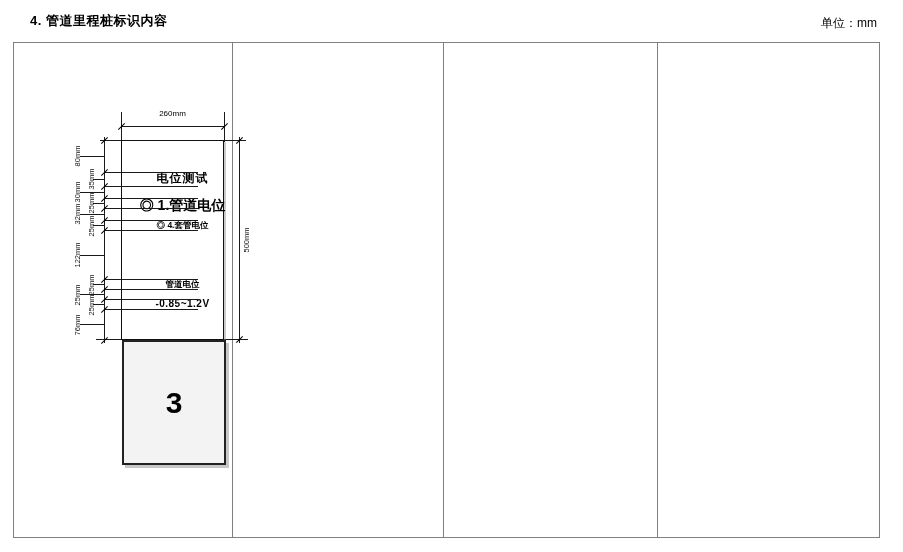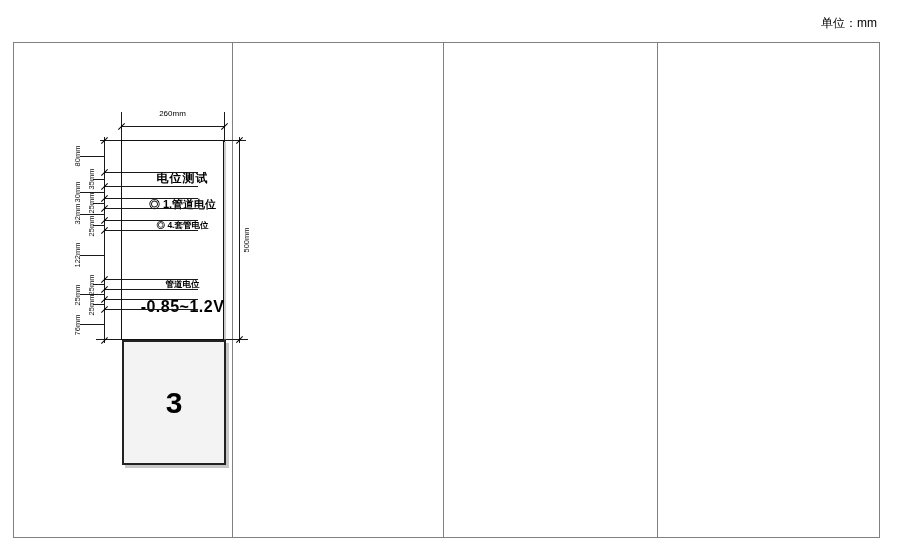--- a/index.html
+++ b/index.html
@@ -21,33 +21,34 @@
   .vlabel{position:absolute;font-size:7.5px;white-space:nowrap;color:#111;
           transform:translate(-50%,-50%) rotate(-90deg);}
   .sign-rect{position:absolute;left:85px;top:140px;width:103px;height:200px;box-sizing:border-box;
              border:1.5px solid #111;background:#fff;box-shadow:2px 2px 0 rgba(140,140,140,0.45);}
   .pile-rect{position:absolute;left:86px;top:340px;width:104px;height:125px;box-sizing:border-box;
              border:2px solid #222;background:#f3f3f3;box-shadow:3px 3px 0 rgba(130,130,130,0.45);
              display:flex;align-items:center;justify-content:center;}
   .pile-number{font-size:30px;font-weight:bold;}
   .sign-text{position:absolute;left:85px;width:123px;text-align:center;font-weight:bold;white-space:nowrap;}
   .sign-title{top:170px;font-size:12px;letter-spacing:1px;}
-  .sign-row1{top:197px;font-size:11px;}
+  .sign-row1{top:197px;font-size:14px;}
   .sign-row2{top:220px;font-size:8.5px;}
   .sign-row3{top:279px;font-size:8.5px;}
-  .sign-row4{top:298px;font-size:16px;letter-spacing:0.5px;}
+  .sign-row4{top:298px;font-size:10px;letter-spacing:0.5px;}
   .dim-top-label{position:absolute;left:85px;top:109px;width:103px;text-align:center;font-size:8px;}
   .dim-right-label{position:absolute;left:210px;top:240px;font-size:7.5px;white-space:nowrap;
                    transform:translate(-50%,-50%) rotate(-90deg);color:#111;}
 </style>
 </head>
 <body>
 
 <div class="page">
 
+  <div class="page-title">4. 管道里程桩标识内容</div>
   <div class="unit-label">单位：mm</div>
 
   <div class="spec-table">
     <div class="spec-cell"></div>
     <div class="spec-cell"></div>
     <div class="spec-cell"></div>
     <div class="spec-cell"></div>
   </div>
 
   <div id="dims">

